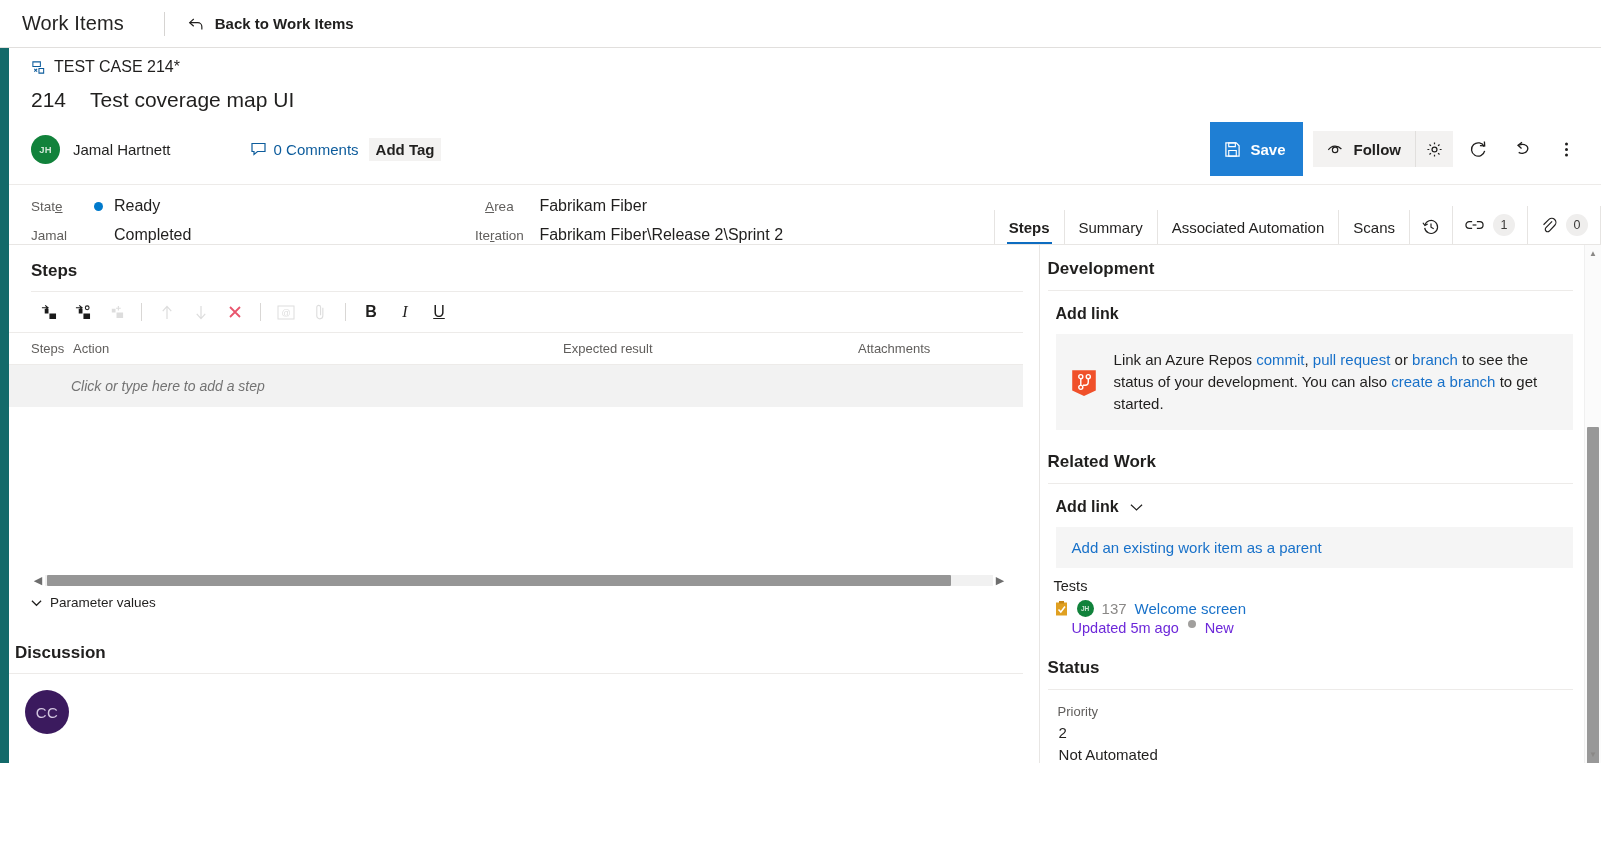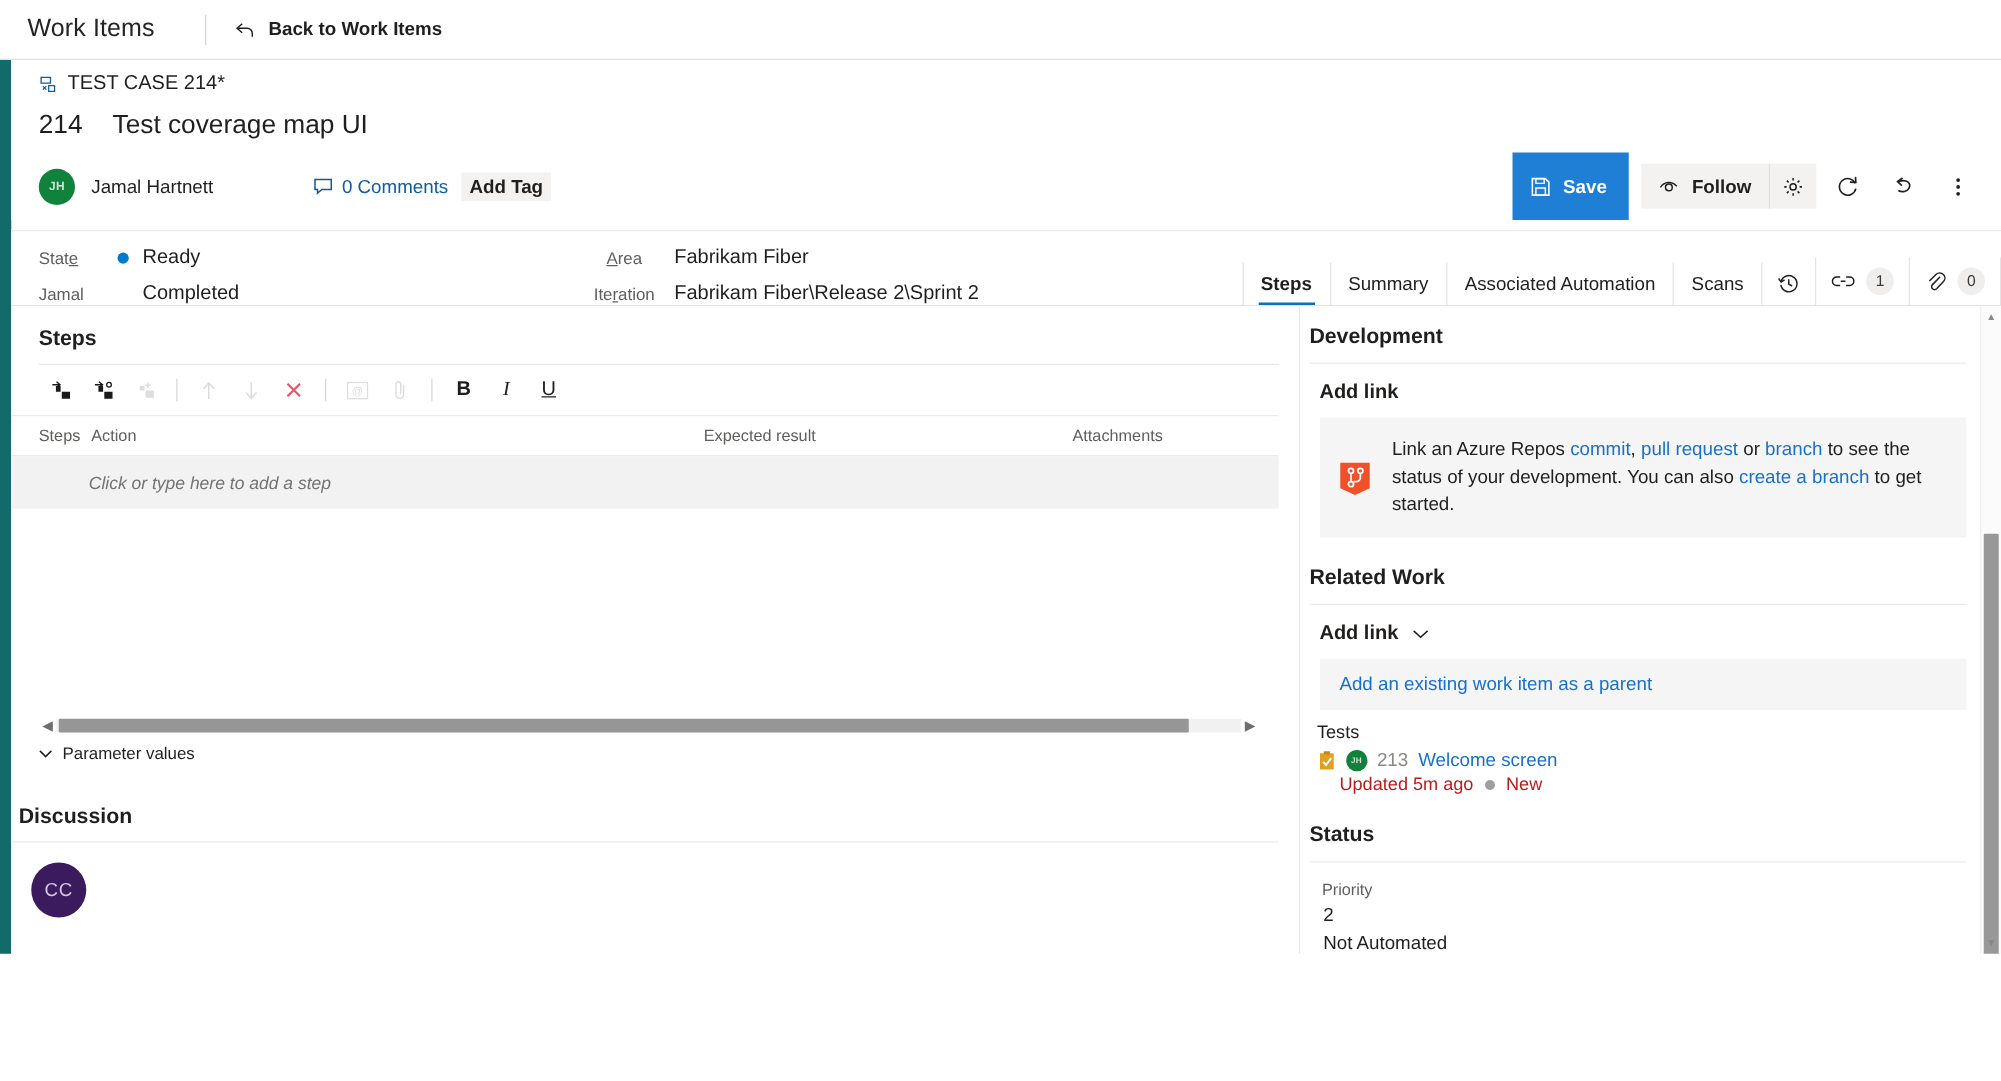--- a/index.html
+++ b/index.html
@@ -224,21 +224,21 @@
   }
   .tests-label { font-size: 14.5px; color: #201f1e; padding: 10px 0 0 6px; }
   .test-row { display: flex; align-items: center; gap: 8px; padding: 6px 0 0 6px; }
   .clip-icon { width: 15px; height: 17px; flex: 0 0 15px; }
   .mini-avatar {
     width: 17px; height: 17px; border-radius: 50%; background: #11823b; color: #cfe6d6;
     display: flex; align-items: center; justify-content: center; font-size: 6.5px; font-weight: bold;
   }
   .test-id { font-size: 15px; color: #8a8886; }
   .test-name { font-size: 15px; color: #1871c9; cursor: pointer; }
-  .test-sub { font-size: 14.5px; color: #b91c1c; padding: 3px 0 0 24px; display: flex; align-items: center; gap: 9px;}
+  .test-sub { font-size: 14.5px; color: #6d28d9; padding: 3px 0 0 24px; display: flex; gap: 9px;}
   .gray-dot { width: 8px; height: 8px; border-radius: 50%; background: #a19f9d; display: inline-block;}
 
   .status-sec { padding-top: 22px; }
   .field-lbl-sm { font-size: 13px; color: #605e5c; padding: 14px 0 0 10px; }
   .field-val-sm { font-size: 15px; color: #201f1e; padding: 5px 0 0 11px; cursor: pointer; }
 
   
   .vscroll {
     position: absolute; right: 0; top: 0; bottom: 0; width: 17px;
     background: #fbfbfb; border-left: 1px solid #f0f0f0;
@@ -542,21 +542,21 @@
             </div>
             <div class="parent-box">Add an existing work item as a parent</div>
             <div class="tests-label">Tests</div>
             <div class="test-row">
               <svg class="clip-icon" viewBox="0 0 15 17">
                 <path d="M2 2.5 h11 v13 h-11 z" fill="#e0a021"></path>
                 <path d="M5 1 h5 v2.5 h-5 z" fill="#c68615"></path>
                 <path d="M4.5 9.5 L6.8 12 L11 6.5" fill="none" stroke="#fff" stroke-width="1.5"></path>
               </svg>
               <div class="mini-avatar">JH</div>
-              <span class="test-id">213</span>
+              <span class="test-id">137</span>
               <span class="test-name">Welcome screen</span>
             </div>
             <div class="test-sub">
               <span>Updated 5m ago</span>
               <span class="gray-dot"></span>
               <span>New</span>
             </div>
           </div>
 
           <div class="status-sec">

